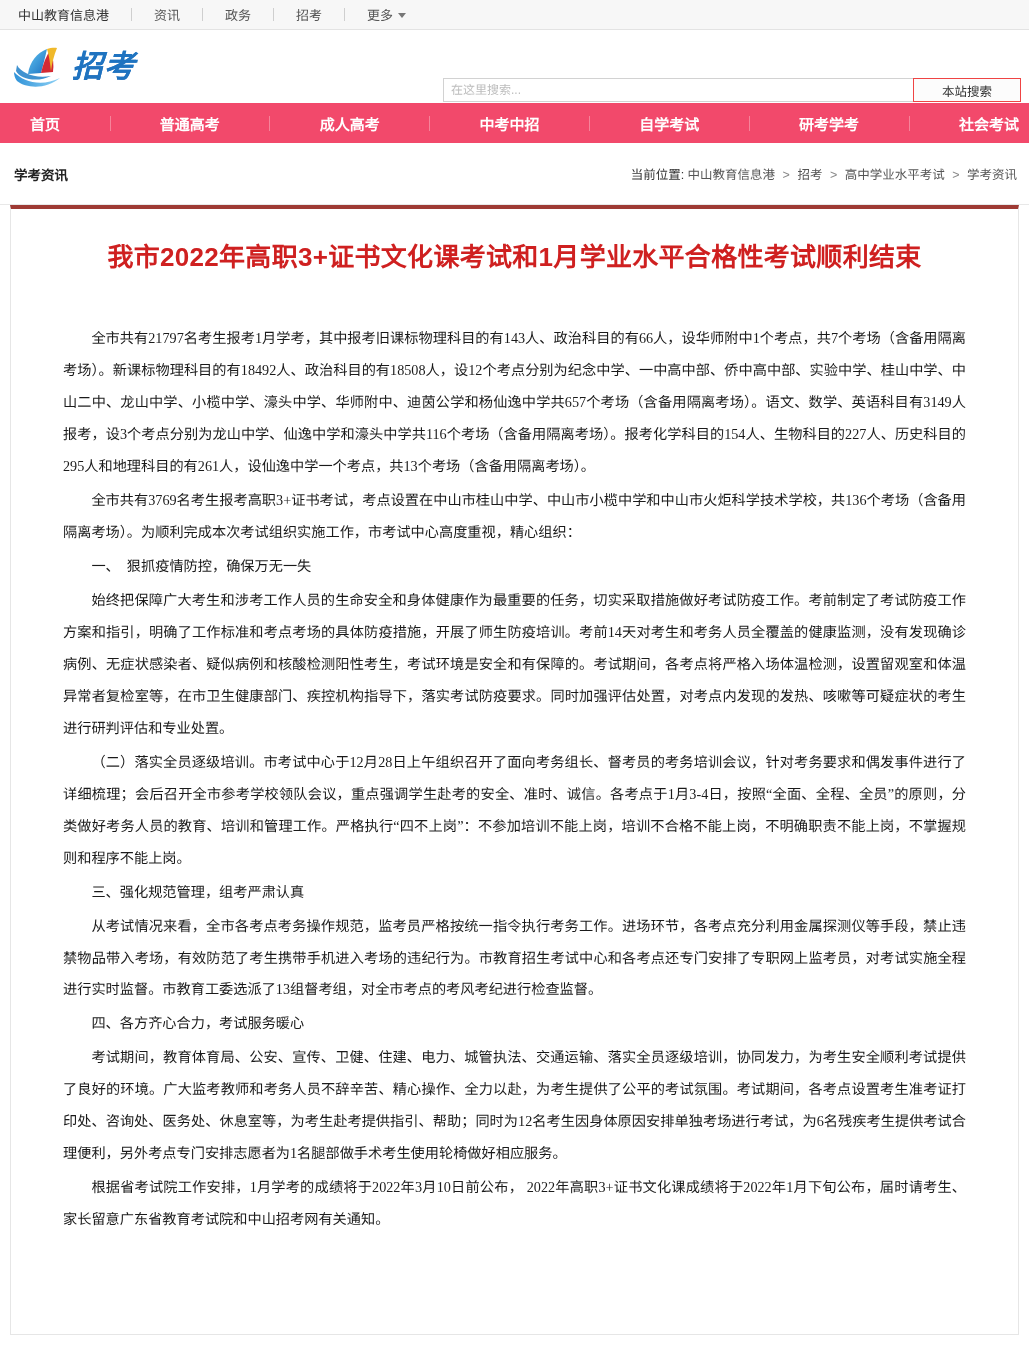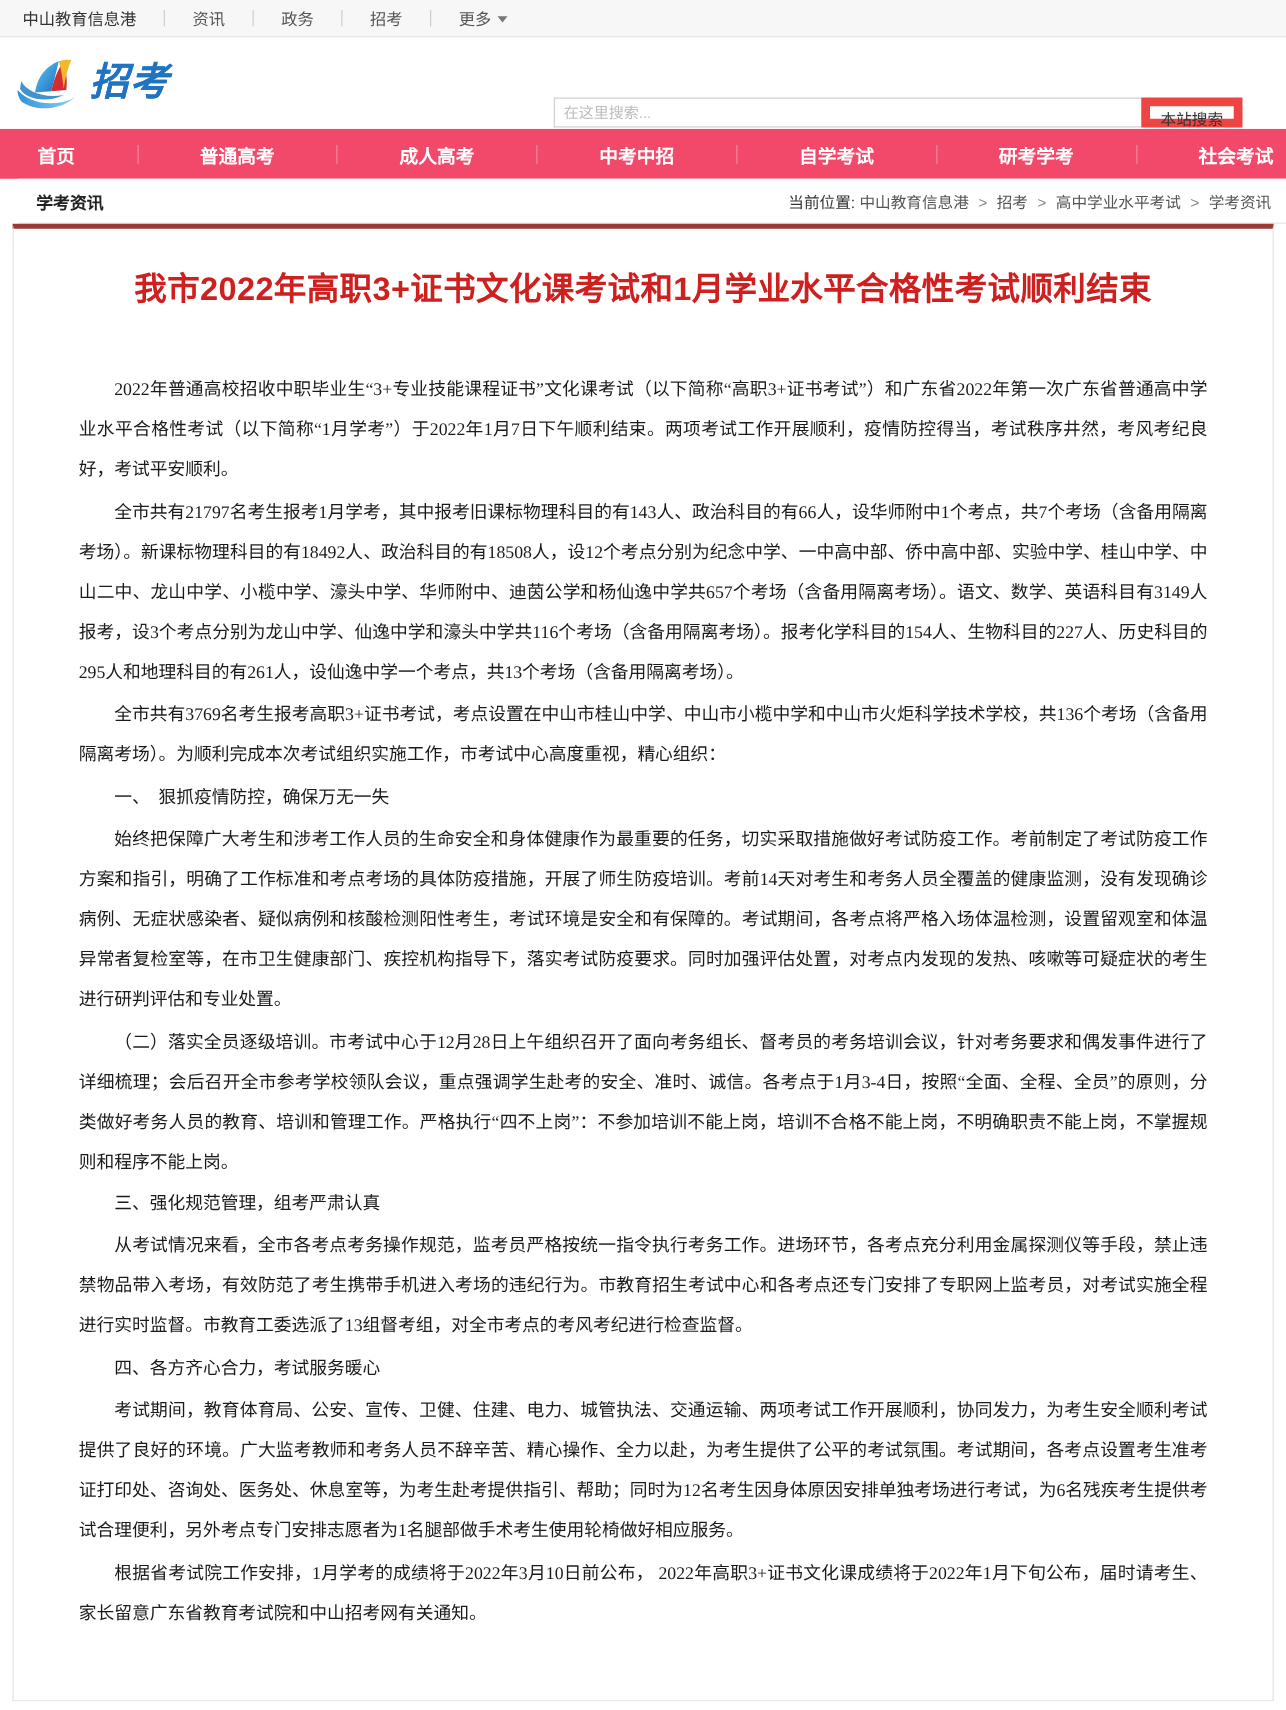--- a/index.html
+++ b/index.html
@@ -75,23 +75,23 @@
     border-right: none;
     outline: none;
     padding: 0 7px;
     font-size: 12px;
     color: #404040;
     background: #fff;
     font-family: "Liberation Sans", sans-serif;
   }
   .search-input::placeholder { color: #bdbdbd; }
   .search-btn {
-    width: 81px;
+    width: 108px;
     height: 24px;
-    border: 7px solid #ef4444;
+    border: 1px solid #ef4444;
     background: #fcfcfc;
     font-size: 12.5px;
     color: #333;
     cursor: pointer;
     font-family: "Liberation Sans", sans-serif;
     padding: 0;
   }
 
   
   .mainnav {
@@ -111,28 +111,27 @@
     white-space: nowrap;
   }
   .nav-gap { width: 56px; }
   .nav-divider {
     width: 1px; height: 15px;
     background: rgba(255,255,255,0.32);
   }
 
   
   .crumbstrip {
-    height: 36px;
+    height: 62px;
     display: flex;
     align-items: center;
     justify-content: space-between;
     padding: 0 12px 0 14px;
     border-bottom: 1px solid #e8e8e8;
     background: #fff;
-    margin-left: 15px;
   }
   .col-title {
     font-size: 13.5px;
     font-weight: bold;
     color: #222;
   }
   .crumb {
     font-size: 12.5px;
     color: #555;
   }
@@ -259,26 +258,25 @@
     <a>高中学业水平考试</a>
     <span class="arrow">&gt;</span>
     <a>学考资讯</a>
   </div>
 </div>
 
 <div class="content-shell">
   <h1 class="art-title">我市2022年高职3+证书文化课考试和1月学业水平合格性考试顺利结束</h1>
 
   <div class="art-body">
-    <p>2022年普通高校招收中职毕业生“3+专业技能课程证书”文化课考试（以下简称“高职3+证书考试”）和广东省2022年第一次广东省普通高中学业水平合格性考试（以下简称“1月学考”）于2022年1月7日下午顺利结束。两项考试工作开展顺利，疫情防控得当，考试秩序井然，考风考纪良好，考试平安顺利。</p>
     <p>全市共有21797名考生报考1月学考，其中报考旧课标物理科目的有143人、政治科目的有66人，设华师附中1个考点，共7个考场（含备用隔离考场）。新课标物理科目的有18492人、政治科目的有18508人，设12个考点分别为纪念中学、一中高中部、侨中高中部、实验中学、桂山中学、中山二中、龙山中学、小榄中学、濠头中学、华师附中、迪茵公学和杨仙逸中学共657个考场（含备用隔离考场）。语文、数学、英语科目有3149人报考，设3个考点分别为龙山中学、仙逸中学和濠头中学共116个考场（含备用隔离考场）。报考化学科目的154人、生物科目的227人、历史科目的295人和地理科目的有261人，设仙逸中学一个考点，共13个考场（含备用隔离考场）。</p>
     <p>全市共有3769名考生报考高职3+证书考试，考点设置在中山市桂山中学、中山市小榄中学和中山市火炬科学技术学校，共136个考场（含备用隔离考场）。为顺利完成本次考试组织实施工作，市考试中心高度重视，精心组织：</p>
     <p class="heading">一、　狠抓疫情防控，确保万无一失</p>
     <p>始终把保障广大考生和涉考工作人员的生命安全和身体健康作为最重要的任务，切实采取措施做好考试防疫工作。考前制定了考试防疫工作方案和指引，明确了工作标准和考点考场的具体防疫措施，开展了师生防疫培训。考前14天对考生和考务人员全覆盖的健康监测，没有发现确诊病例、无症状感染者、疑似病例和核酸检测阳性考生，考试环境是安全和有保障的。考试期间，各考点将严格入场体温检测，设置留观室和体温异常者复检室等，在市卫生健康部门、疾控机构指导下，落实考试防疫要求。同时加强评估处置，对考点内发现的发热、咳嗽等可疑症状的考生进行研判评估和专业处置。</p>
     <p>（二）落实全员逐级培训。市考试中心于12月28日上午组织召开了面向考务组长、督考员的考务培训会议，针对考务要求和偶发事件进行了详细梳理；会后召开全市参考学校领队会议，重点强调学生赴考的安全、准时、诚信。各考点于1月3-4日，按照“全面、全程、全员”的原则，分类做好考务人员的教育、培训和管理工作。严格执行“四不上岗”：不参加培训不能上岗，培训不合格不能上岗，不明确职责不能上岗，不掌握规则和程序不能上岗。</p>
     <p class="heading">三、强化规范管理，组考严肃认真</p>
     <p>从考试情况来看，全市各考点考务操作规范，监考员严格按统一指令执行考务工作。进场环节，各考点充分利用金属探测仪等手段，禁止违禁物品带入考场，有效防范了考生携带手机进入考场的违纪行为。市教育招生考试中心和各考点还专门安排了专职网上监考员，对考试实施全程进行实时监督。市教育工委选派了13组督考组，对全市考点的考风考纪进行检查监督。</p>
     <p class="heading">四、各方齐心合力，考试服务暖心</p>
-    <p>考试期间，教育体育局、公安、宣传、卫健、住建、电力、城管执法、交通运输、两项考试工作开展顺利，协同发力，为考生安全顺利考试提供了良好的环境。广大监考教师和考务人员不辞辛苦、精心操作、全力以赴，为考生提供了公平的考试氛围。考试期间，各考点设置考生准考证打印处、咨询处、医务处、休息室等，为考生赴考提供指引、帮助；同时为12名考生因身体原因安排单独考场进行考试，为6名残疾考生提供考试合理便利，另外考点专门安排志愿者为1名腿部做手术考生使用轮椅做好相应服务。</p>
+    <p>考试期间，教育体育局、公安、宣传、卫健、住建、电力、城管执法、交通运输、落实全员逐级培训，协同发力，为考生安全顺利考试提供了良好的环境。广大监考教师和考务人员不辞辛苦、精心操作、全力以赴，为考生提供了公平的考试氛围。考试期间，各考点设置考生准考证打印处、咨询处、医务处、休息室等，为考生赴考提供指引、帮助；同时为12名考生因身体原因安排单独考场进行考试，为6名残疾考生提供考试合理便利，另外考点专门安排志愿者为1名腿部做手术考生使用轮椅做好相应服务。</p>
     <p>根据省考试院工作安排，1月学考的成绩将于2022年3月10日前公布，  2022年高职3+证书文化课成绩将于2022年1月下旬公布，届时请考生、家长留意广东省教育考试院和中山招考网有关通知。</p>
   </div>
 
 </div>
 
 </body></html>

